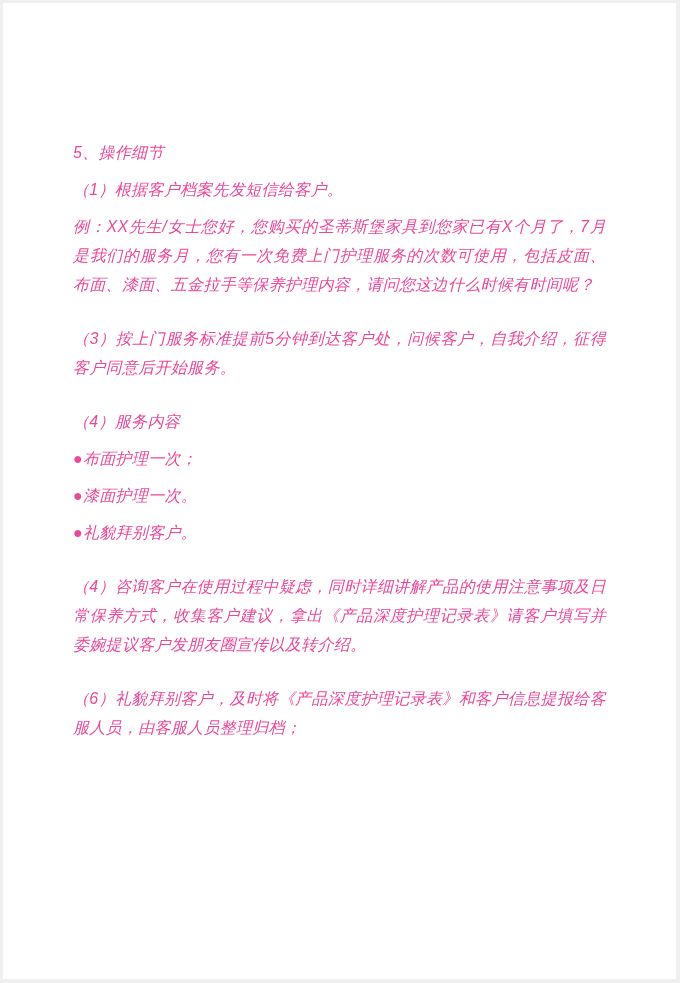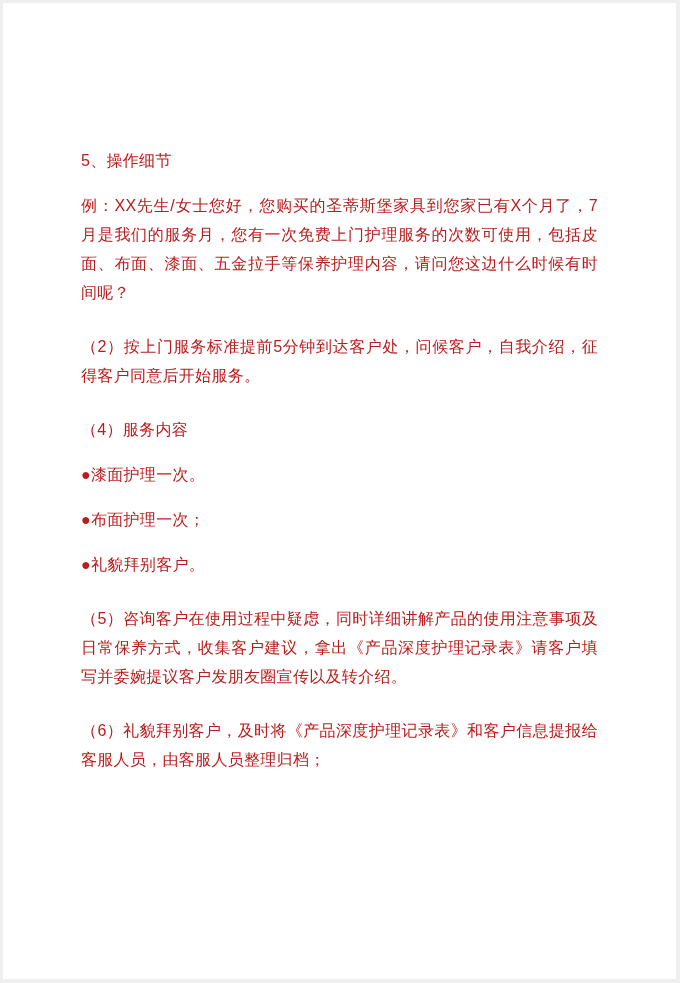--- a/index.html
+++ b/index.html
@@ -23,51 +23,53 @@
     position: absolute;
     left: 3px;
     top: 3px;
     right: 4px;
     bottom: 4px;
     background: #ffffff;
     box-sizing: border-box;
     padding: 127px 62px 0 62px;
   }
   .line {
-    margin: 16px;
+    margin: 8px;
     font-size: 16px;
     line-height: 29px;
-    color: #b91c1c;
+    color: #ec4899;
     text-align: justify;
     letter-spacing: 0.3px;
     word-break: break-all;
+    font-style: italic;
   }
   .gap {
     margin-top: 25px;
   }
 </style>
 </head>
 <body>
 
 <div class="canvas">
   <div class="page">
 
     <p class="line">5、操作细节</p>
 
+    <p class="line">（1）根据客户档案先发短信给客户。</p>
 
     <p class="line">例：XX先生/女士您好，您购买的圣蒂斯堡家具到您家已有X个月了，7月是我们的服务月，您有一次免费上门护理服务的次数可使用，包括皮面、布面、漆面、五金拉手等保养护理内容，请问您这边什么时候有时间呢？</p>
 
 
-    <p class="line gap">（2）按上门服务标准提前5分钟到达客户处，问候客户，自我介绍，征得客户同意后开始服务。</p>
+    <p class="line gap">（3）按上门服务标准提前5分钟到达客户处，问候客户，自我介绍，征得客户同意后开始服务。</p>
 
     <p class="line gap">（4）服务内容</p>
 
+    <p class="line">●布面护理一次；</p>
     <p class="line">●漆面护理一次。</p>
-    <p class="line">●布面护理一次；</p>
     <p class="line">●礼貌拜别客户。</p>
 
-    <p class="line gap">（5）咨询客户在使用过程中疑虑，同时详细讲解产品的使用注意事项及日常保养方式，收集客户建议，拿出《产品深度护理记录表》请客户填写并委婉提议客户发朋友圈宣传以及转介绍。</p>
+    <p class="line gap">（4）咨询客户在使用过程中疑虑，同时详细讲解产品的使用注意事项及日常保养方式，收集客户建议，拿出《产品深度护理记录表》请客户填写并委婉提议客户发朋友圈宣传以及转介绍。</p>
 
     <p class="line gap">（6）礼貌拜别客户，及时将《产品深度护理记录表》和客户信息提报给客服人员，由客服人员整理归档；</p>
 
 
   </div>
 </div>
 
 </body></html>

